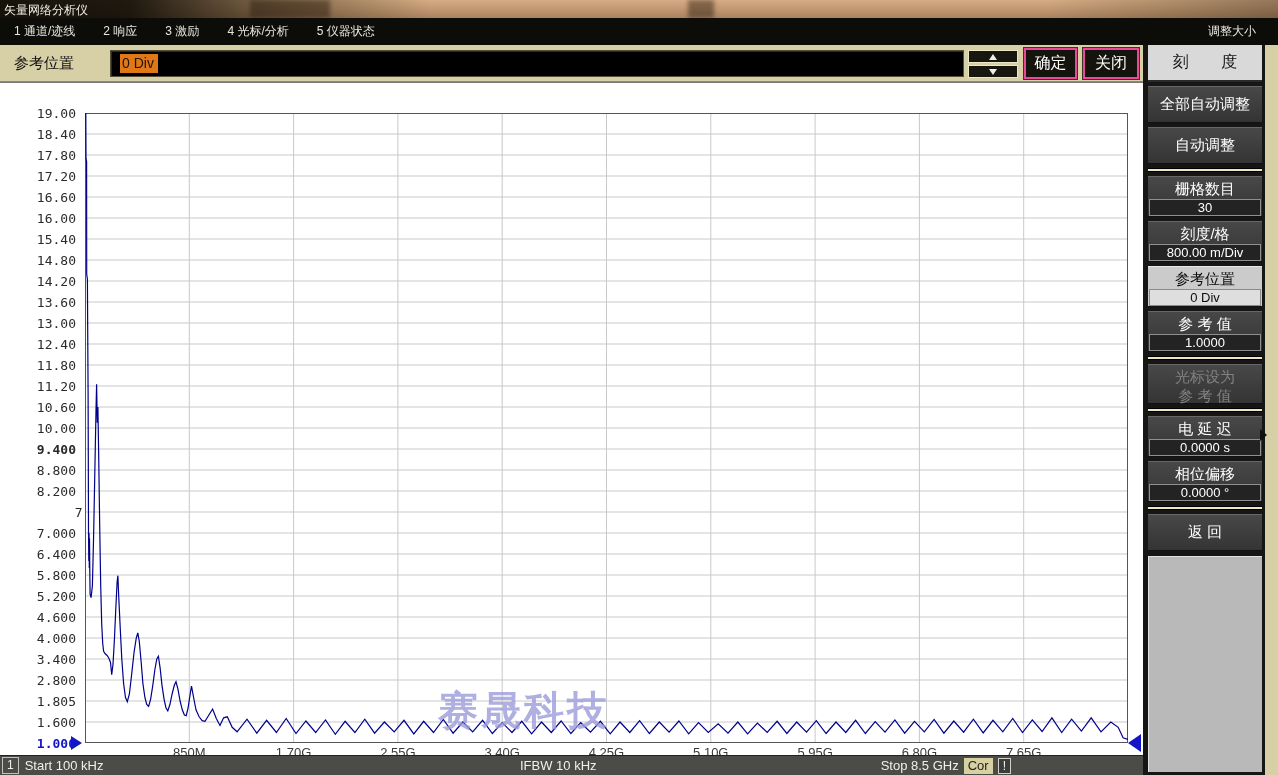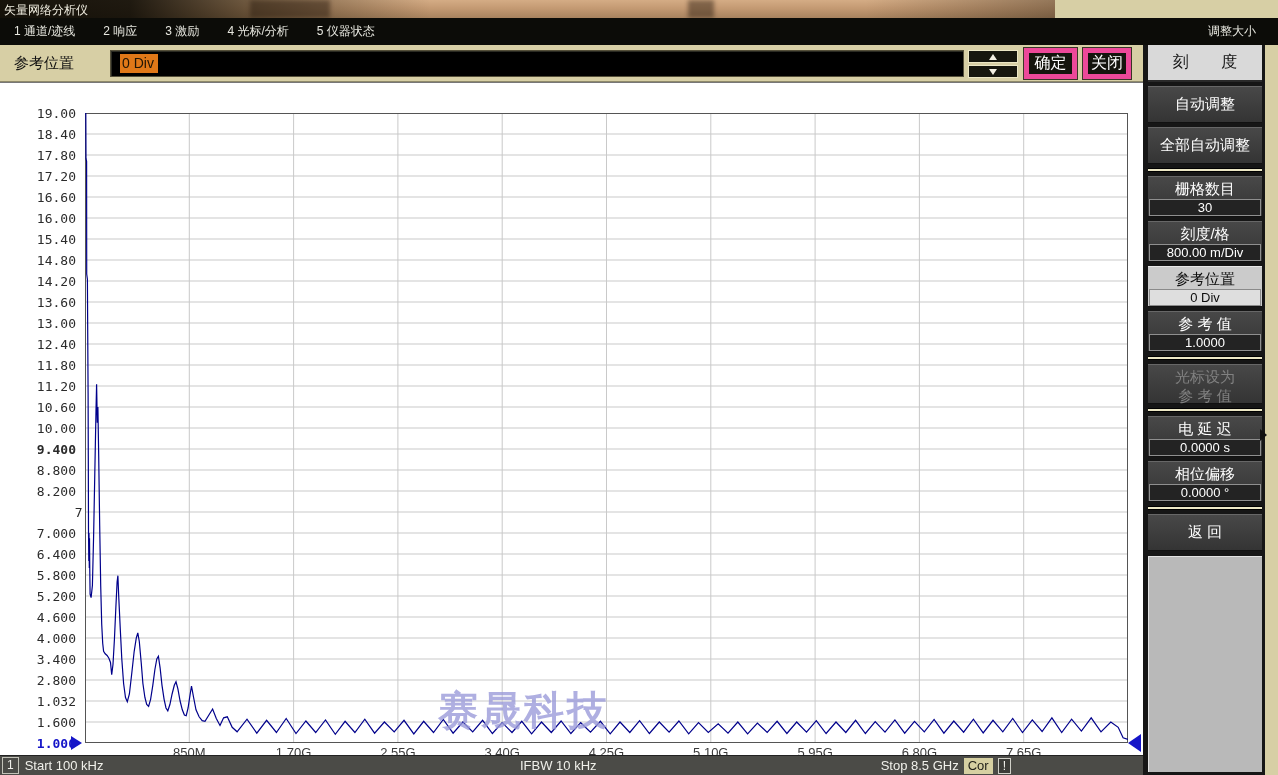--- a/index.html
+++ b/index.html
@@ -1,21 +1,21 @@
 <!DOCTYPE html>
 <html><head>
 <meta charset="utf-8">
 <style>
   * { margin:0; padding:0; box-sizing:border-box; }
   html,body { width:1278px; height:775px; overflow:hidden; background:#d7cfa5;
               font-family:"Liberation Sans", sans-serif; }
   #app { position:relative; width:1278px; height:775px; background:#d7cfa5; }
 
   
-  #titlebar { position:absolute; left:0; top:0; width:1055px; height:18px;
+  #titlebar { position:absolute; left:0; top:0; width:1278px; height:18px;
     background:linear-gradient(to bottom,#d4ac85 0%,#c49a73 45%,#a8835f 100%); }
   #titlebar-shade { position:absolute; inset:0;
     background:linear-gradient(to right, rgba(12,10,4,0.95) 0px, rgba(12,10,4,0.9) 130px,
       rgba(45,35,18,0.55) 260px, rgba(0,0,0,0) 430px, rgba(0,0,0,0) 82%, rgba(30,22,10,0.35) 100%); }
   #window-title { position:absolute; left:4px; top:2px; color:#f2efe2; font-size:12px; }
   .smudge { position:absolute; top:0; height:18px; background:rgba(35,22,12,0.45); filter:blur(2px); }
   #smudge1 { left:250px; width:80px; }
   #smudge2 { left:688px; width:26px; }
 
   
@@ -29,24 +29,24 @@
     border-bottom:1px solid #8f8a6a; }
   #toolbar-label { position:absolute; left:14px; top:9px; font-size:15px; color:#111; }
   #ref-input { position:absolute; left:110px; top:5px; width:854px; height:27px; background:#000;
     border:1px solid #55503a; box-shadow:inset 1px 1px 0 #2a2a22; display:flex; align-items:center; }
   #ref-caret { width:2px; height:19px; background:#000; margin-left:7px; }
   #ref-selection { background:#e07818; color:#201505; font-size:14px; padding:1px 4px 2px 2px; }
   #spinner { position:absolute; left:968px; top:5px; width:50px; height:28px; display:flex; flex-direction:column; gap:2px; }
   .spin-btn { flex:1; background:#17170f; border:1px solid #ece7c5; display:flex; align-items:center; justify-content:center; }
   .tri-up { width:0; height:0; border-left:4px solid transparent; border-right:4px solid transparent; border-bottom:6px solid #f2efe2; }
   .tri-down { width:0; height:0; border-left:4px solid transparent; border-right:4px solid transparent; border-top:6px solid #f2efe2; }
-  .tb-btn { position:absolute; top:3px; height:31px; background:#14140d; border:5px solid #ec4899;
+  .tb-btn { position:absolute; top:3px; height:31px; background:#14140d; border:2px solid #ec4899;
     outline:1px solid #3a3626; color:#fff; font-size:16px; display:flex; align-items:center; justify-content:center; }
   #ok-btn { left:1024px; width:53px; }
-  #close-btn { left:1083px; width:48px; }
+  #close-btn { left:1083px; width:56px; }
 
   
   #chart { position:absolute; left:0; top:82px; width:1143px; height:673px; background:#fff;
     border-top:1px solid #777; }
   #trace-header { position:absolute; left:2px; top:3px; height:16px; display:flex; align-items:center;
     font-family:"DejaVu Sans Mono", monospace; font-size:13px; color:#1c1c90; white-space:pre; }
   #trace-arrow { width:0; height:0; border-top:5px solid transparent; border-bottom:5px solid transparent;
     border-left:8px solid #1a1ac8; margin-right:2px; }
   #trace-chip { background:#2424b4; color:#fff; padding:0 2px; margin-right:6px; }
   #plot { position:absolute; left:85px; top:30px; width:1043px; height:630px; }
@@ -159,21 +159,21 @@
         <div class="ylab" style="left: 0px; top: 402px;">8.200</div>
         <div class="ylab" style="left: 10px; top: 423px; margin-left: 28px;">7.600</div>
         <div class="ylab" style="left: 0px; top: 444px;">7.000</div>
         <div class="ylab" style="left: 0px; top: 465px;">6.400</div>
         <div class="ylab" style="left: 0px; top: 486px;">5.800</div>
         <div class="ylab" style="left: 0px; top: 507px;">5.200</div>
         <div class="ylab" style="left: 0px; top: 528px;">4.600</div>
         <div class="ylab" style="left: 0px; top: 549px;">4.000</div>
         <div class="ylab" style="left: 0px; top: 570px;">3.400</div>
         <div class="ylab" style="left: 0px; top: 591px;">2.800</div>
-        <div class="ylab" style="left: 0px; top: 612px;">1.032</div>
+        <div class="ylab" style="left: 0px; top: 612px;">1.805</div>
         <div class="ylab" style="left: 0px; top: 633px;">1.600</div>
         <div class="ylab ref" style="left: 0px; top: 654px;">1.000</div>
       </div>
     <div id="plot">
         <svg width="1043" height="630" viewBox="0 0 1043 630" xmlns="http://www.w3.org/2000/svg">
           <rect x="0.5" y="0.5" width="1042" height="629" fill="#ffffff" stroke="#555555" stroke-width="1"></rect>
           <line x1="1" y1="21" x2="1042" y2="21" stroke="#c9c9c9" stroke-width="1"></line>
           <line x1="1" y1="42" x2="1042" y2="42" stroke="#c9c9c9" stroke-width="1"></line>
           <line x1="1" y1="63" x2="1042" y2="63" stroke="#c9c9c9" stroke-width="1"></line>
           <line x1="1" y1="84" x2="1042" y2="84" stroke="#c9c9c9" stroke-width="1"></line>
@@ -247,22 +247,22 @@
     <div id="stop-group">
       <span id="stop-text">Stop 8.5 GHz</span>
       <span id="cor-badge">Cor</span>
       <span id="warn-badge">!</span>
     </div>
   </div>
 
   <div id="sidebar">
     <div id="sidebar-title">刻  度</div>
     <div id="sidebar-items">
+        <div class="sb-item sb-btn">全部自动调整</div>
         <div class="sb-item sb-btn">自动调整</div>
-        <div class="sb-item sb-btn">全部自动调整</div>
         <div class="sb-sep"></div>
         <div class="sb-item sb-val">
           <div class="lbl">栅格数目</div>
           <div class="box">30</div>
         </div>
         <div class="sb-item sb-val">
           <div class="lbl">刻度/格</div>
           <div class="box">800.00 m/Div</div>
         </div>
         <div class="sb-item active sb-val">

